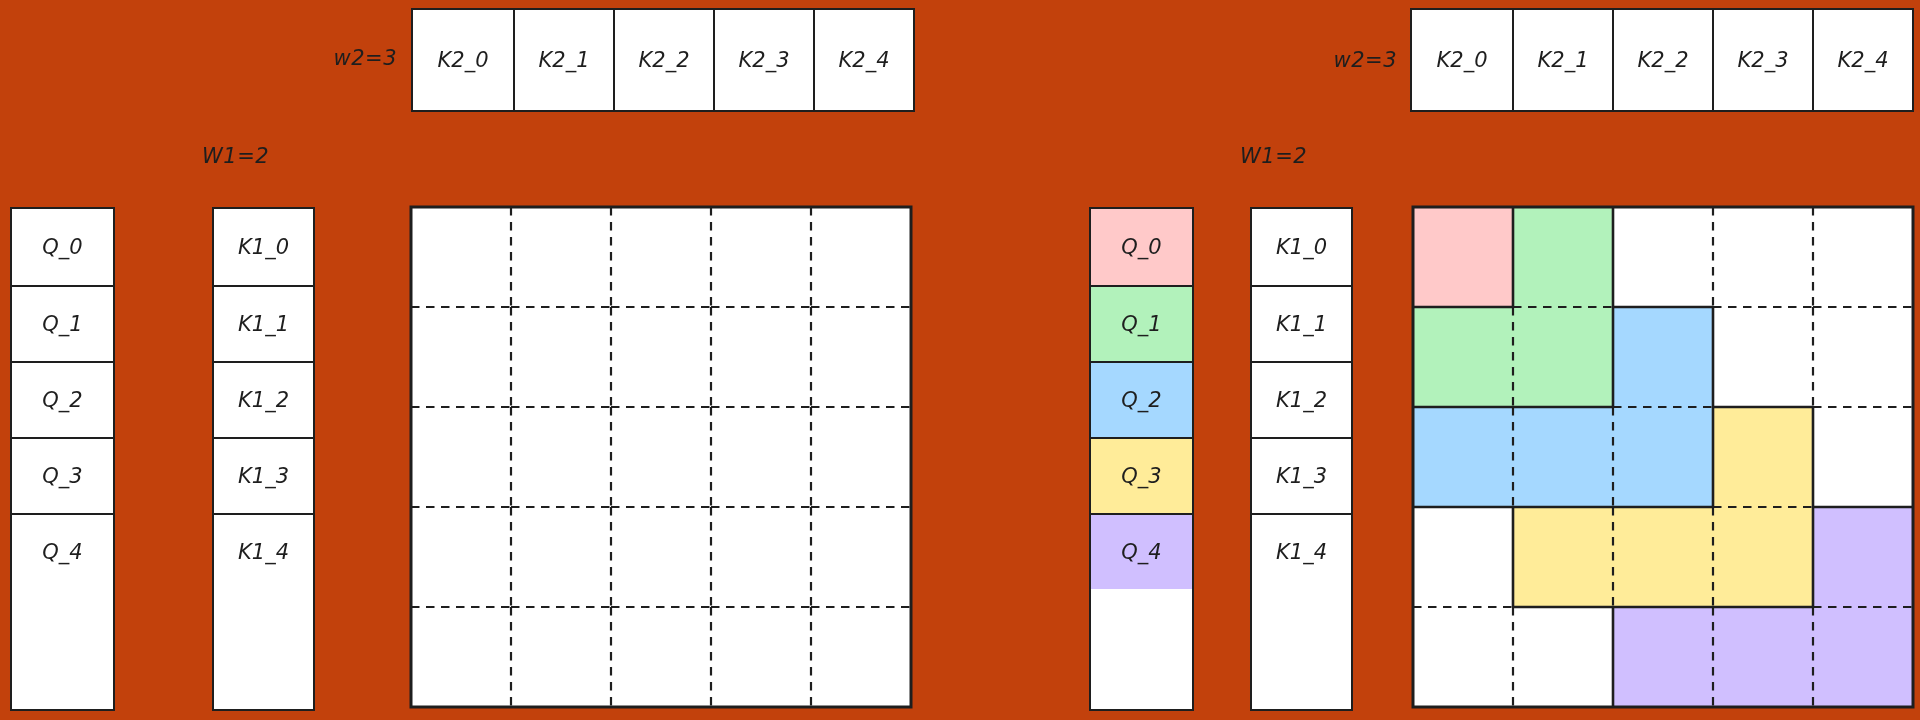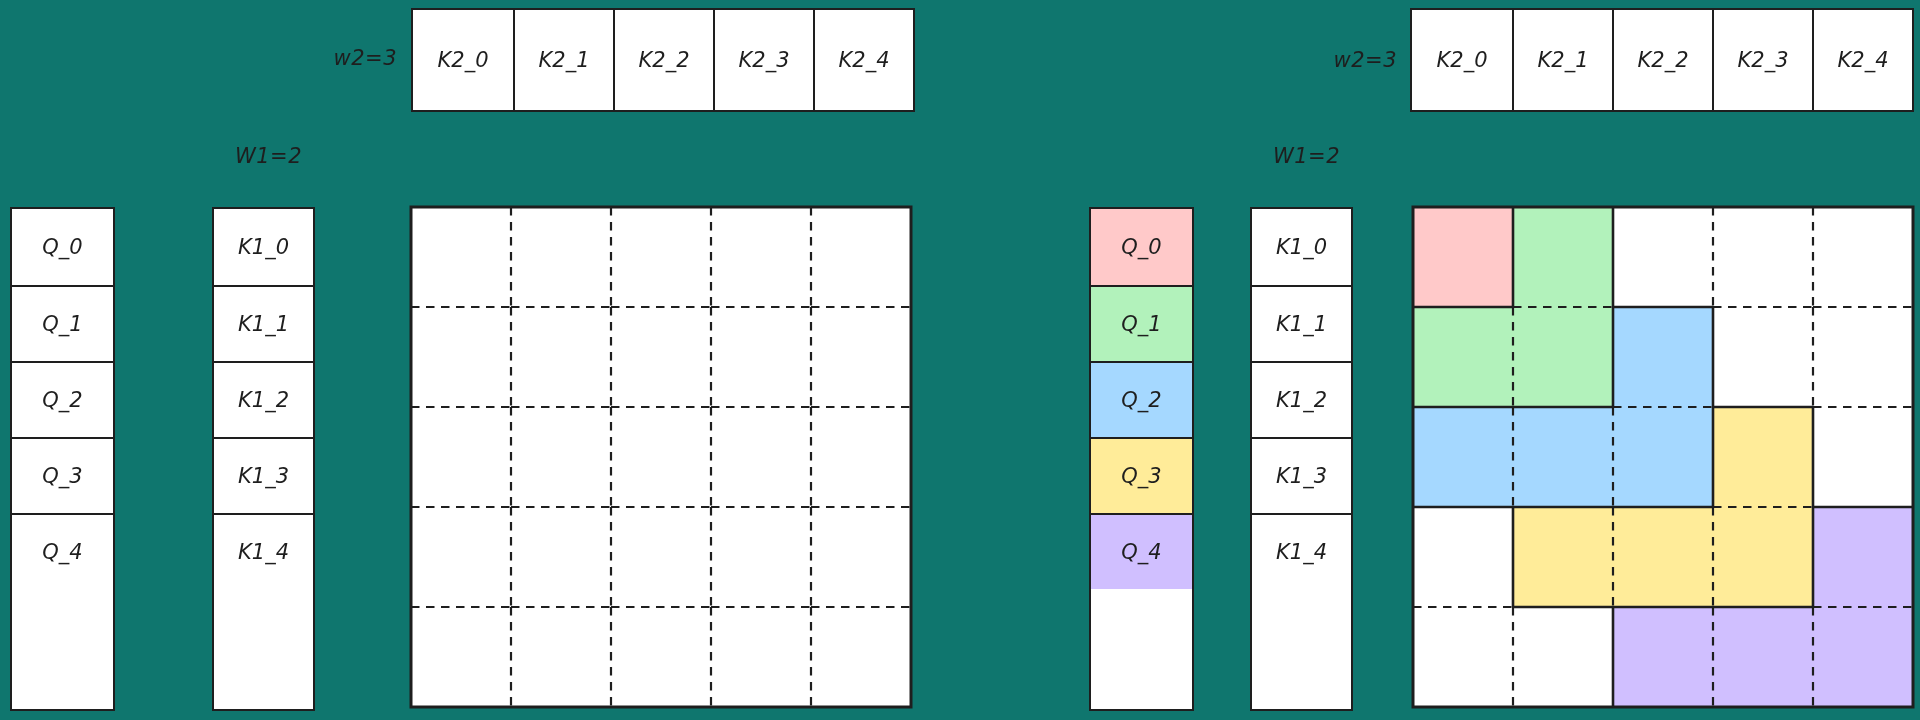--- a/index.html
+++ b/index.html
@@ -1,32 +1,32 @@
 <!DOCTYPE html>
 <html><head>
 <meta charset="utf-8">
 <style>
   html,body{margin:0;padding:0;background:#ffffff;}
   #canvas{
     position:relative;
     width:1920px;height:720px;
-    background:#0f766e;
+    background:#c2410c;
     font-family:"DejaVu Sans", sans-serif;
     font-style:italic;
     color:#1e1e1e;
     overflow:hidden;
   }
   .lbl{
     position:absolute;
     font-size:21px;
     letter-spacing:.5px;
     white-space:nowrap;
   }
   .lbl.right-align{text-align:right;}
-  .lbl.center-align{text-align:right;}
+  .lbl.center-align{text-align:left;}
 
   
   .boxgroup{
     position:absolute;
     display:flex;
     border:2.5px solid #1e1e1e;
     background:#ffffff;
     box-sizing:content-box;
   }
   .boxgroup.vcol{flex-direction:column;}

